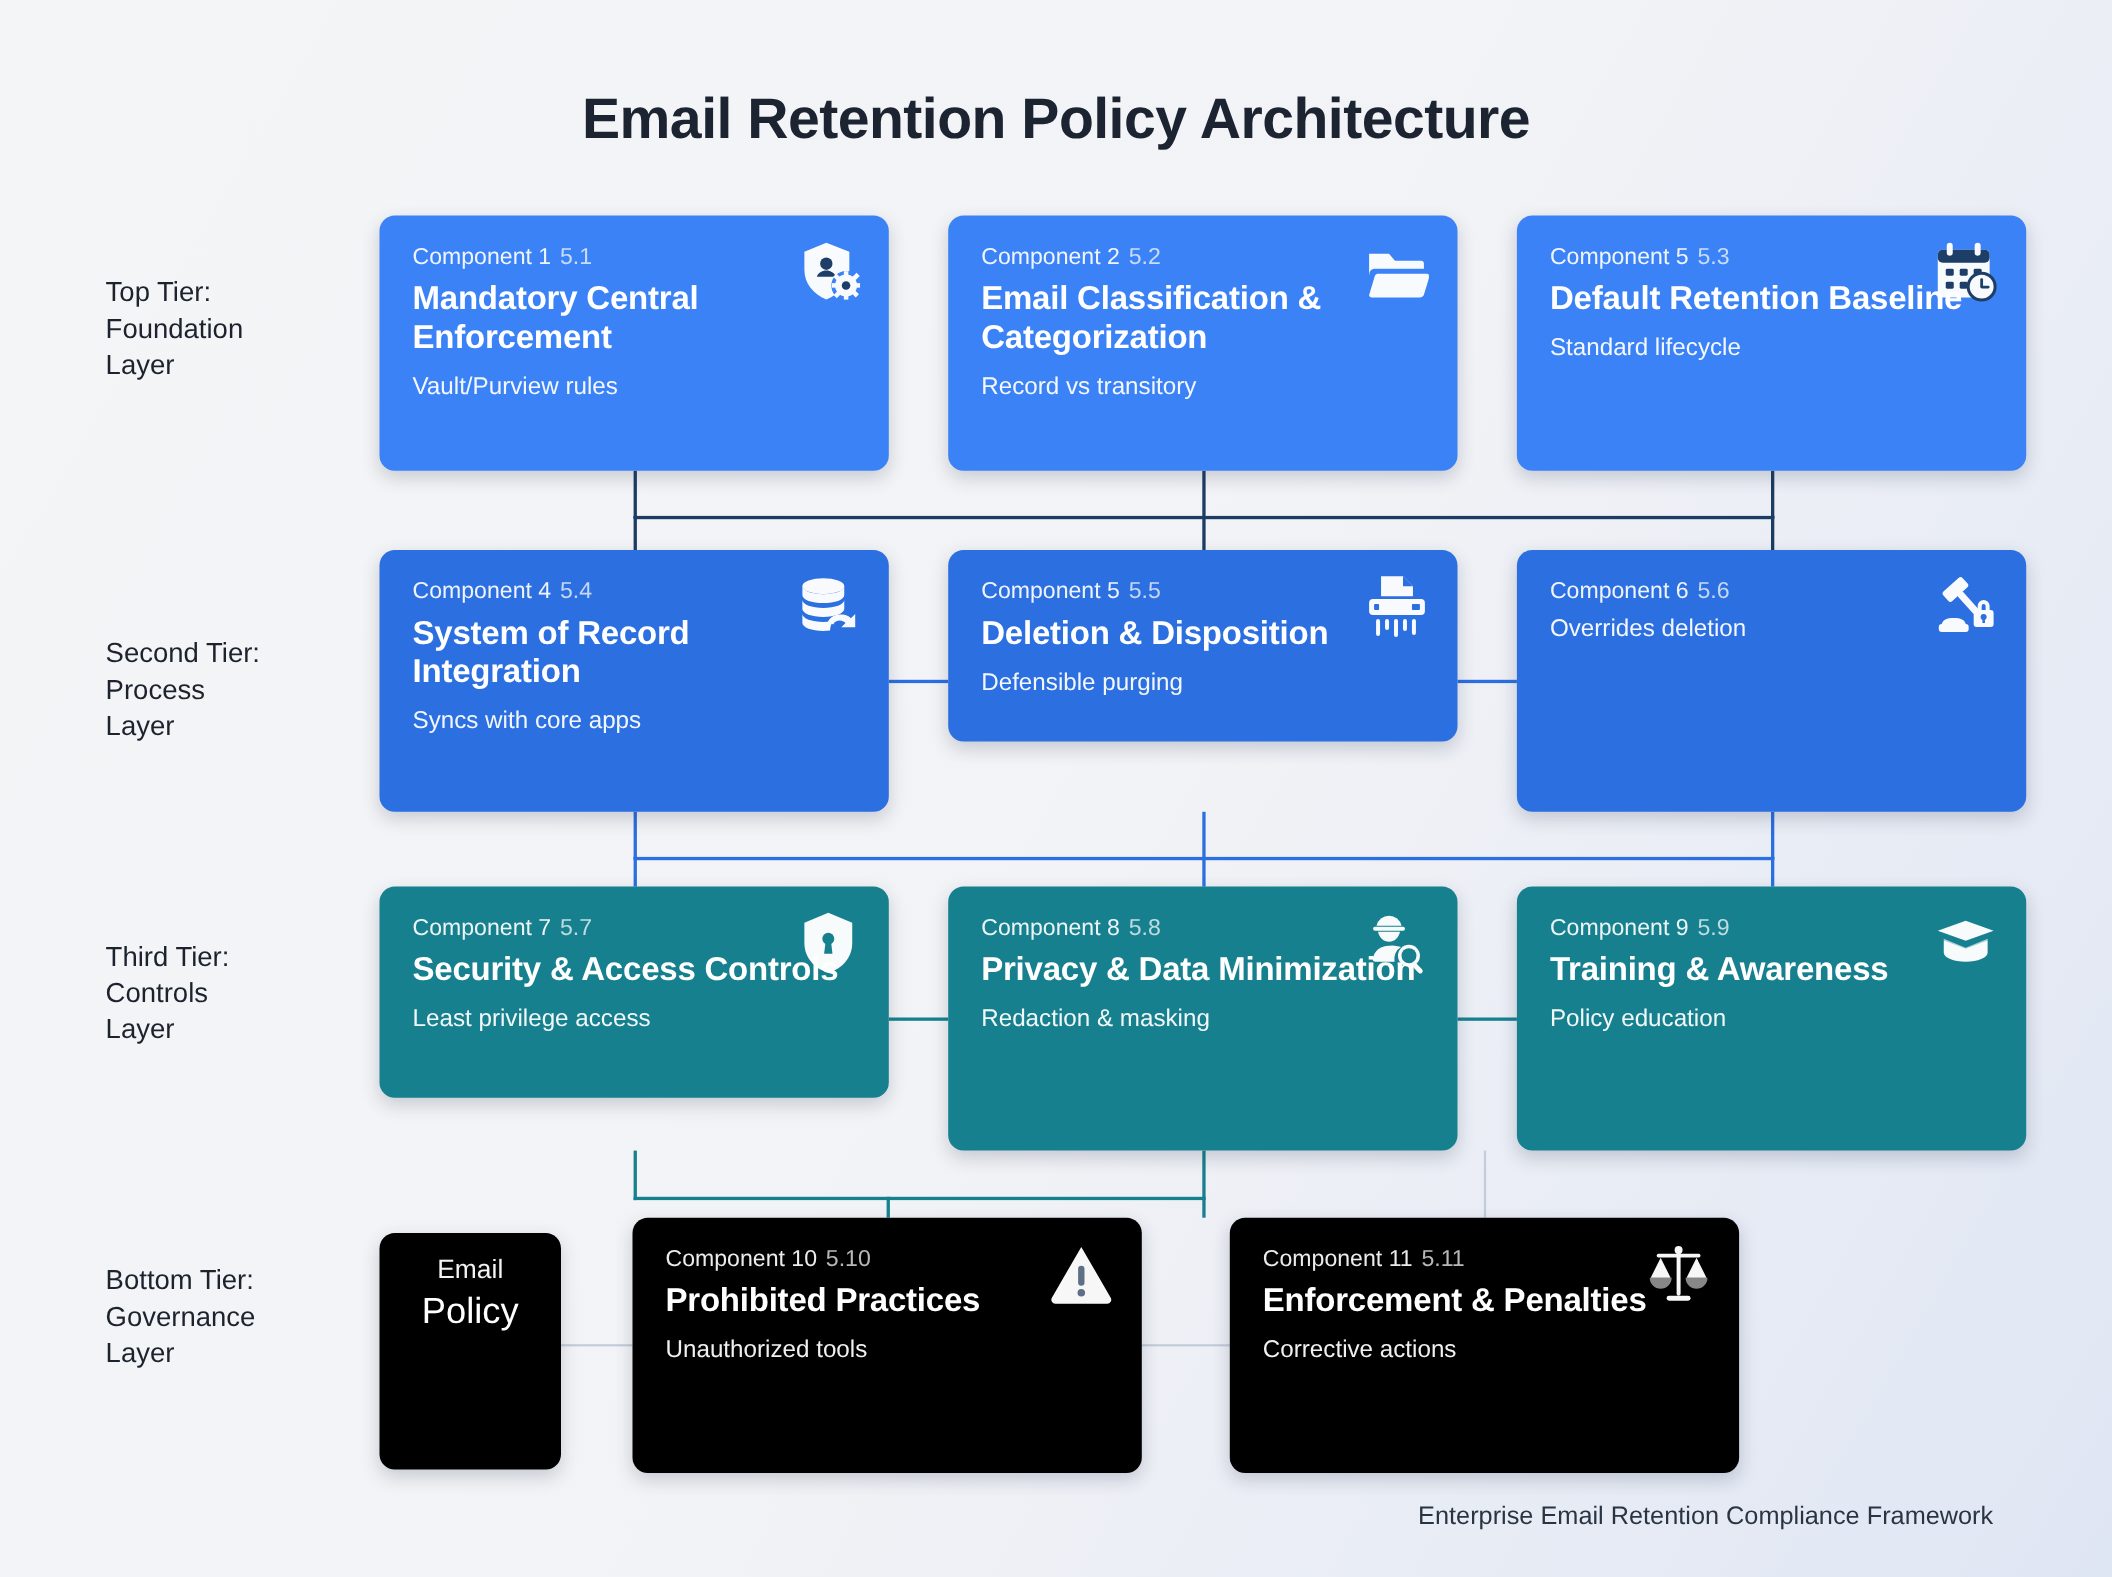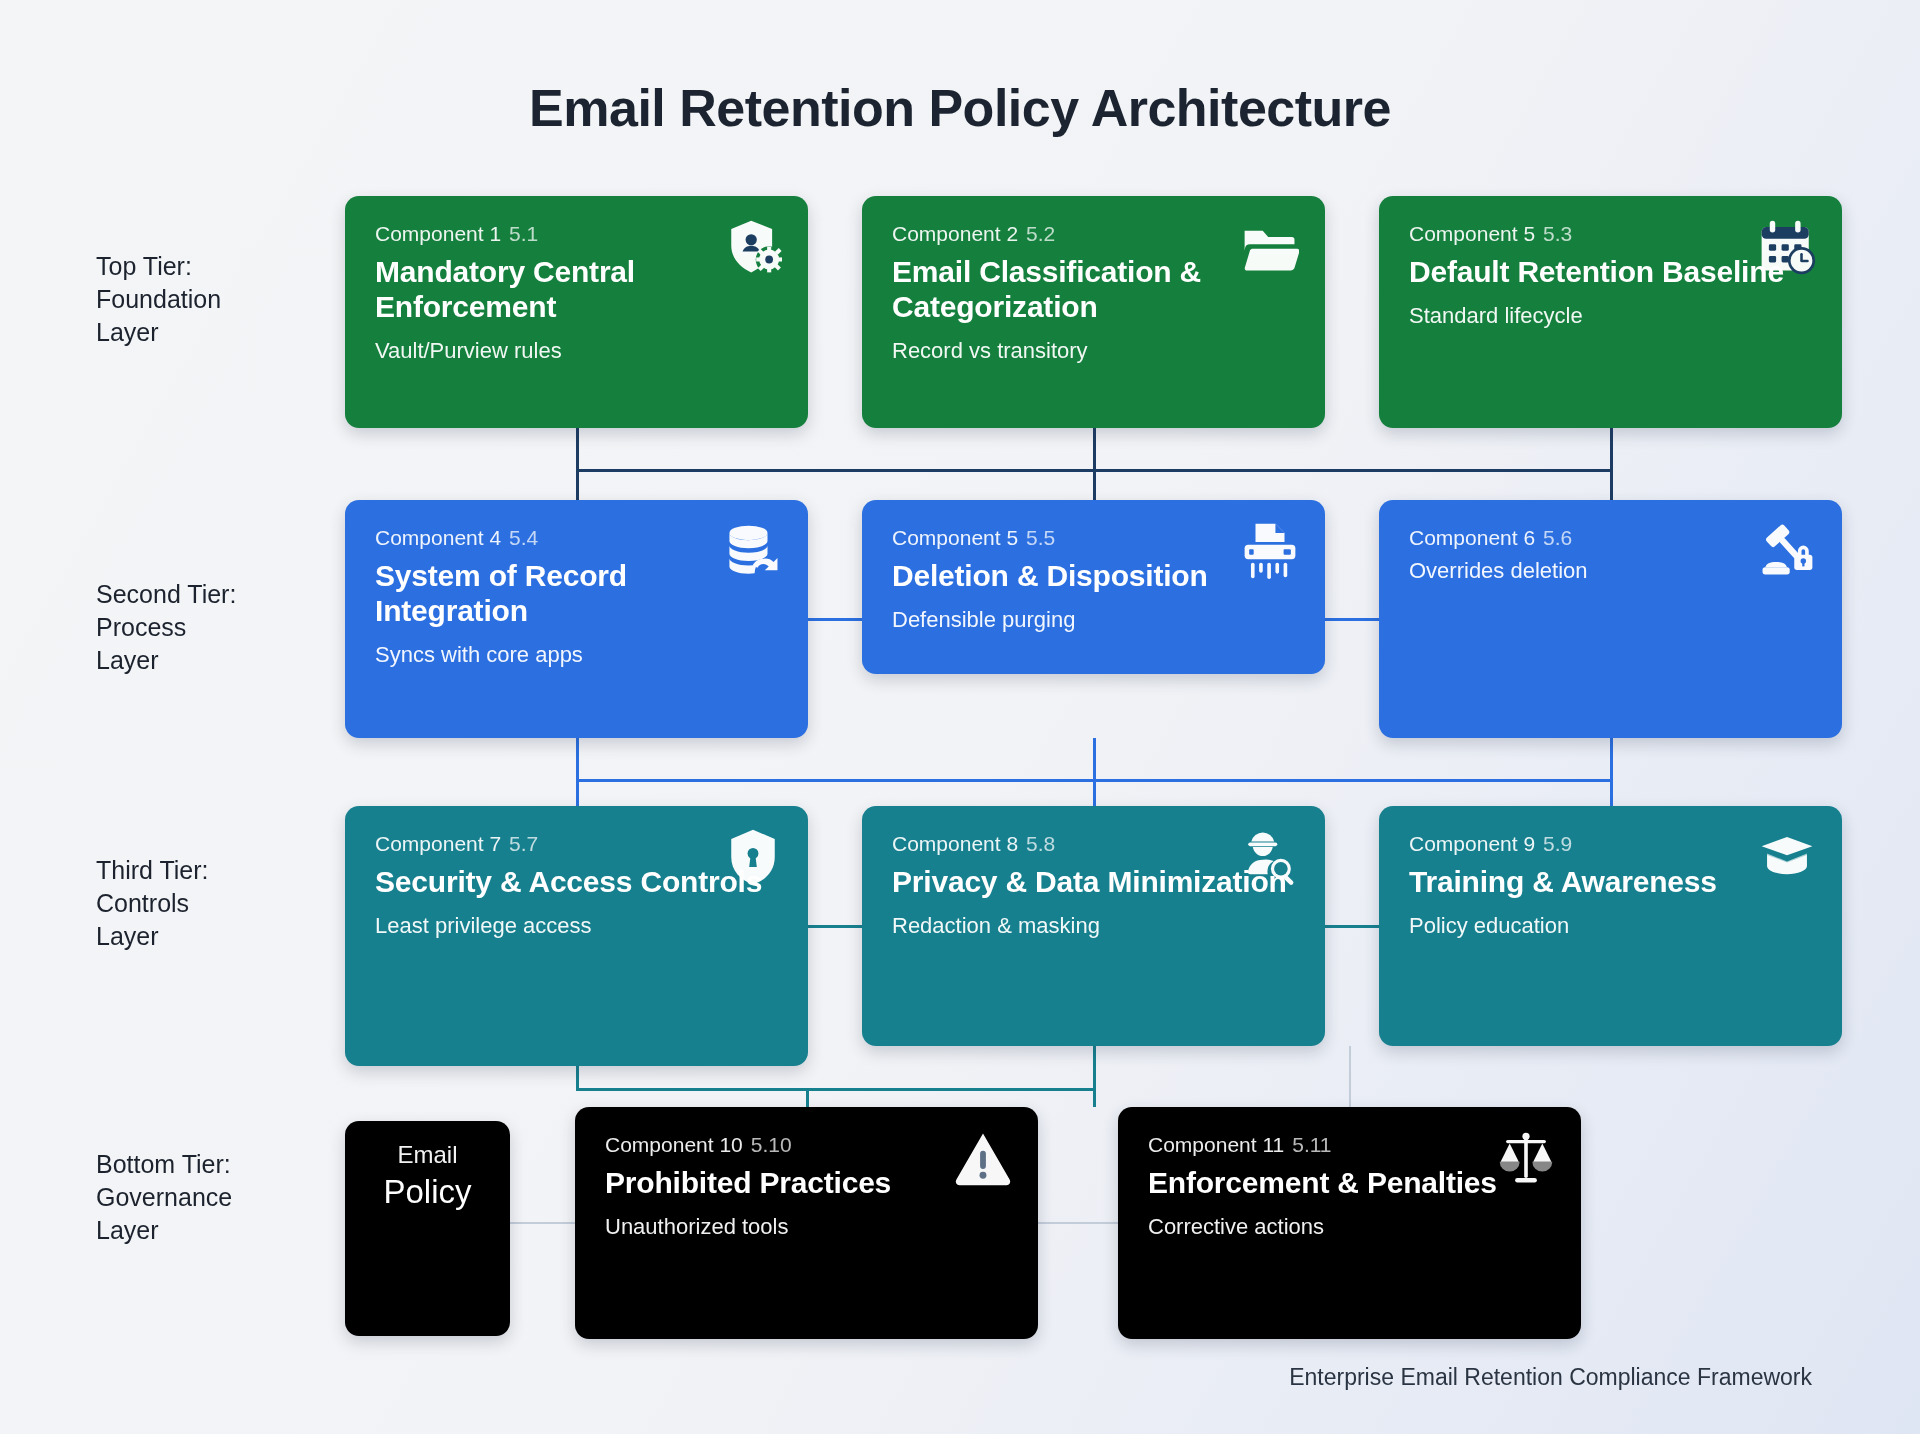--- a/index.html
+++ b/index.html
@@ -71,35 +71,35 @@
     color: rgba(255,255,255,0.94);
   }
   .card .ico {
     position: absolute;
     top: 22px; right: 26px;
     width: 58px; height: 58px;
     opacity: 0.97;
   }
   .card .ico svg { width: 100%; height: 100%; display: block; fill: #ffffff; }
 
-  .tier1 { background: #15803d; }
+  .tier1 { background: #3b82f6; }
   .tier2 { background: #2b6fe0; }
   .tier3 { background: #17808f; }
   .tier4 { background: #000000; }
 
   
   #c1 { left: 345px; top: 196px; width: 463px; height: 232px; }
   #c2 { left: 862px; top: 196px; width: 463px; height: 232px; }
   #c3 { left: 1379px; top: 196px; width: 463px; height: 232px; }
   
   #c4 { left: 345px; top: 500px; width: 463px; height: 238px; }
   #c5 { left: 862px; top: 500px; width: 463px; height: 174px; }
   #c6 { left: 1379px; top: 500px; width: 463px; height: 238px; }
   
-  #c7 { left: 345px; top: 806px; width: 463px; height: 260px; }
+  #c7 { left: 345px; top: 806px; width: 463px; height: 192px; }
   #c8 { left: 862px; top: 806px; width: 463px; height: 240px; }
   #c9 { left: 1379px; top: 806px; width: 463px; height: 240px; }
   
   #cRoot {
     left: 345px; top: 1121px; width: 165px; height: 215px;
     display: flex; flex-direction: column;
     align-items: center; 
     padding: 20px;
   }
   #cRoot .root-small { font-size: 24px; font-weight: 400; color: rgba(255,255,255,0.95); }

